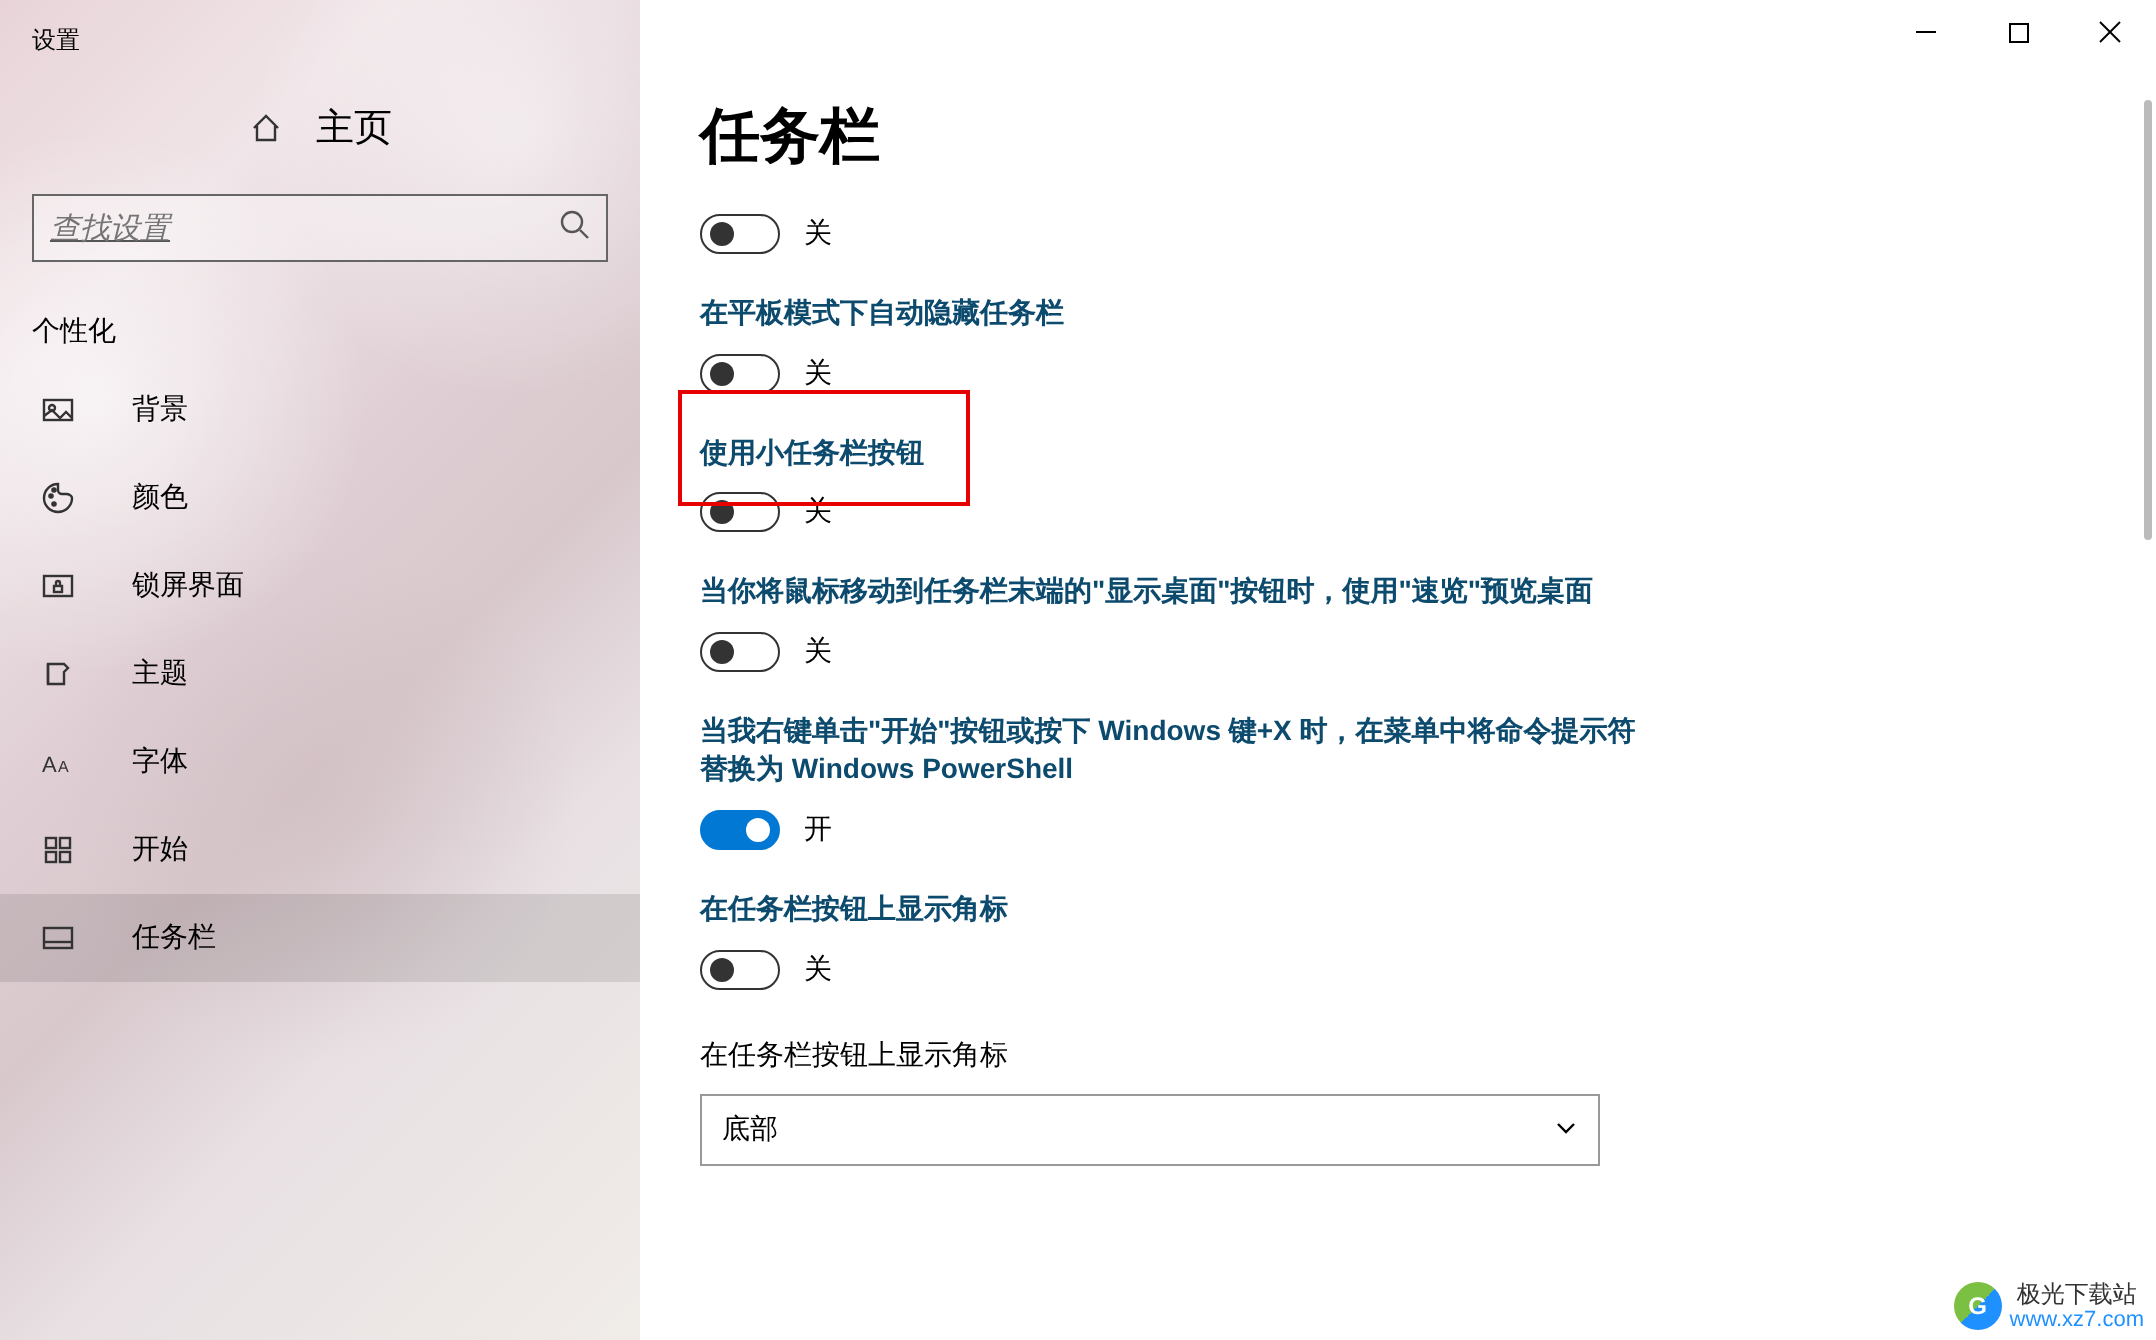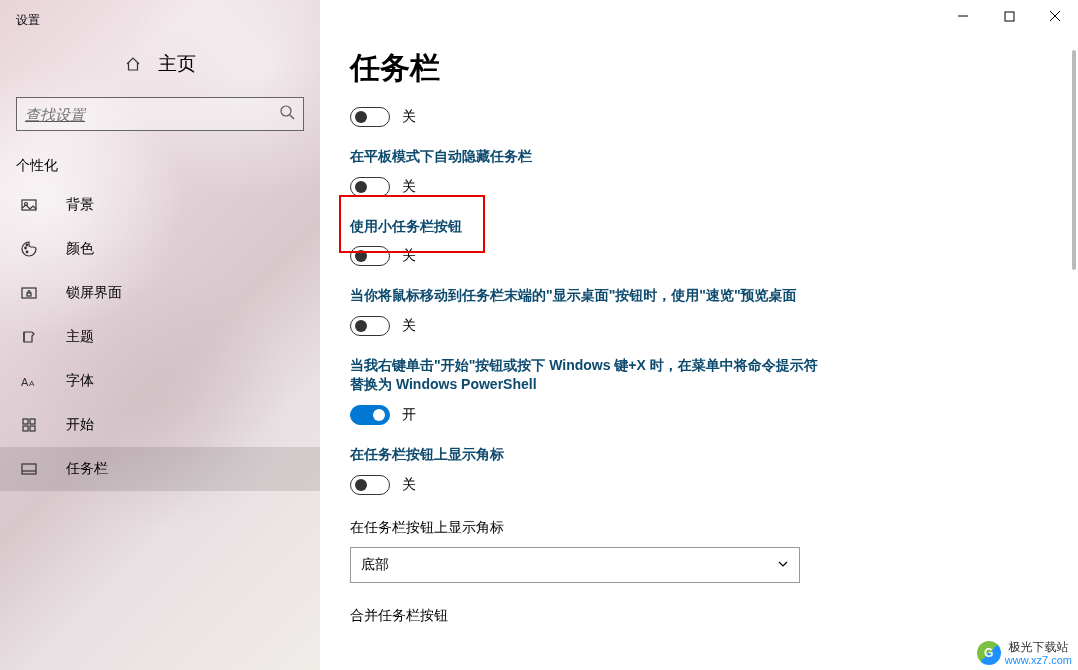--- a/index.html
+++ b/index.html
@@ -292,21 +292,20 @@
     <div class="section-label">在任务栏按钮上显示角标</div>
     <div class="dropdown">
       <span>底部</span>
       <span>
         <svg width="12" height="12" viewBox="0 0 12 12" fill="none" stroke="currentColor" stroke-width="1.2">
             <path d="M2 4 L6 8 L10 4"></path>
           </svg>
       </span>
     </div>
 
-    <div class="section-label">合并任务栏按钮</div>
 
     <div class="scrollbar-thumb"></div>
   </div>
 
 </div>
 
 <div class="titlebar">
   <div class="tb-btn">
     <svg width="12" height="12" viewBox="0 0 12 12" stroke="currentColor">
         <line x1="1" y1="6" x2="11" y2="6"></line>

